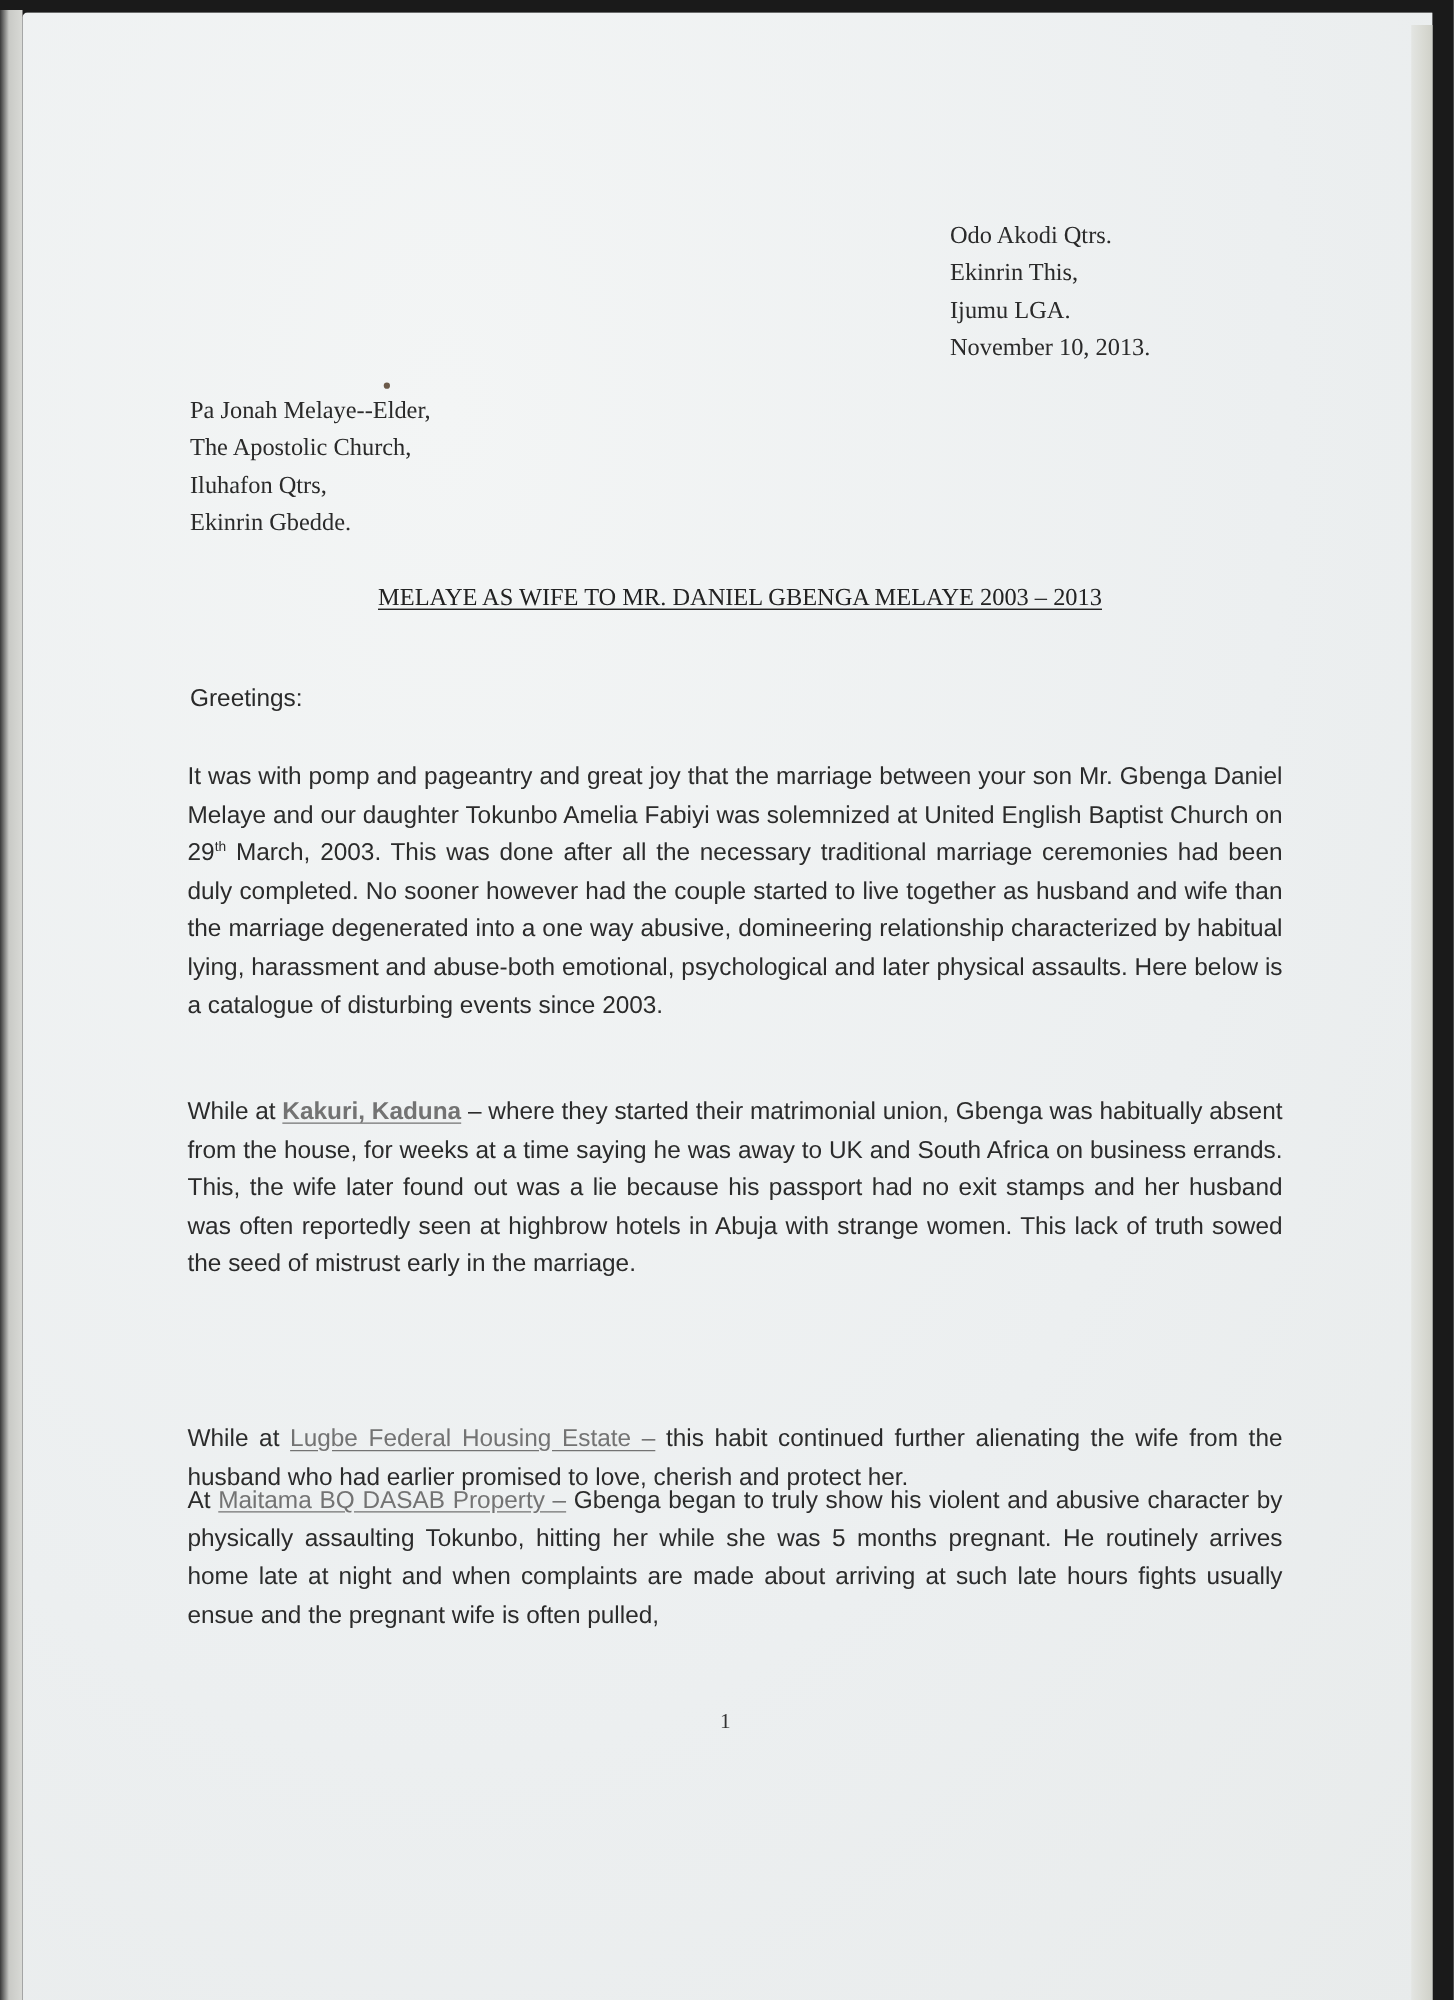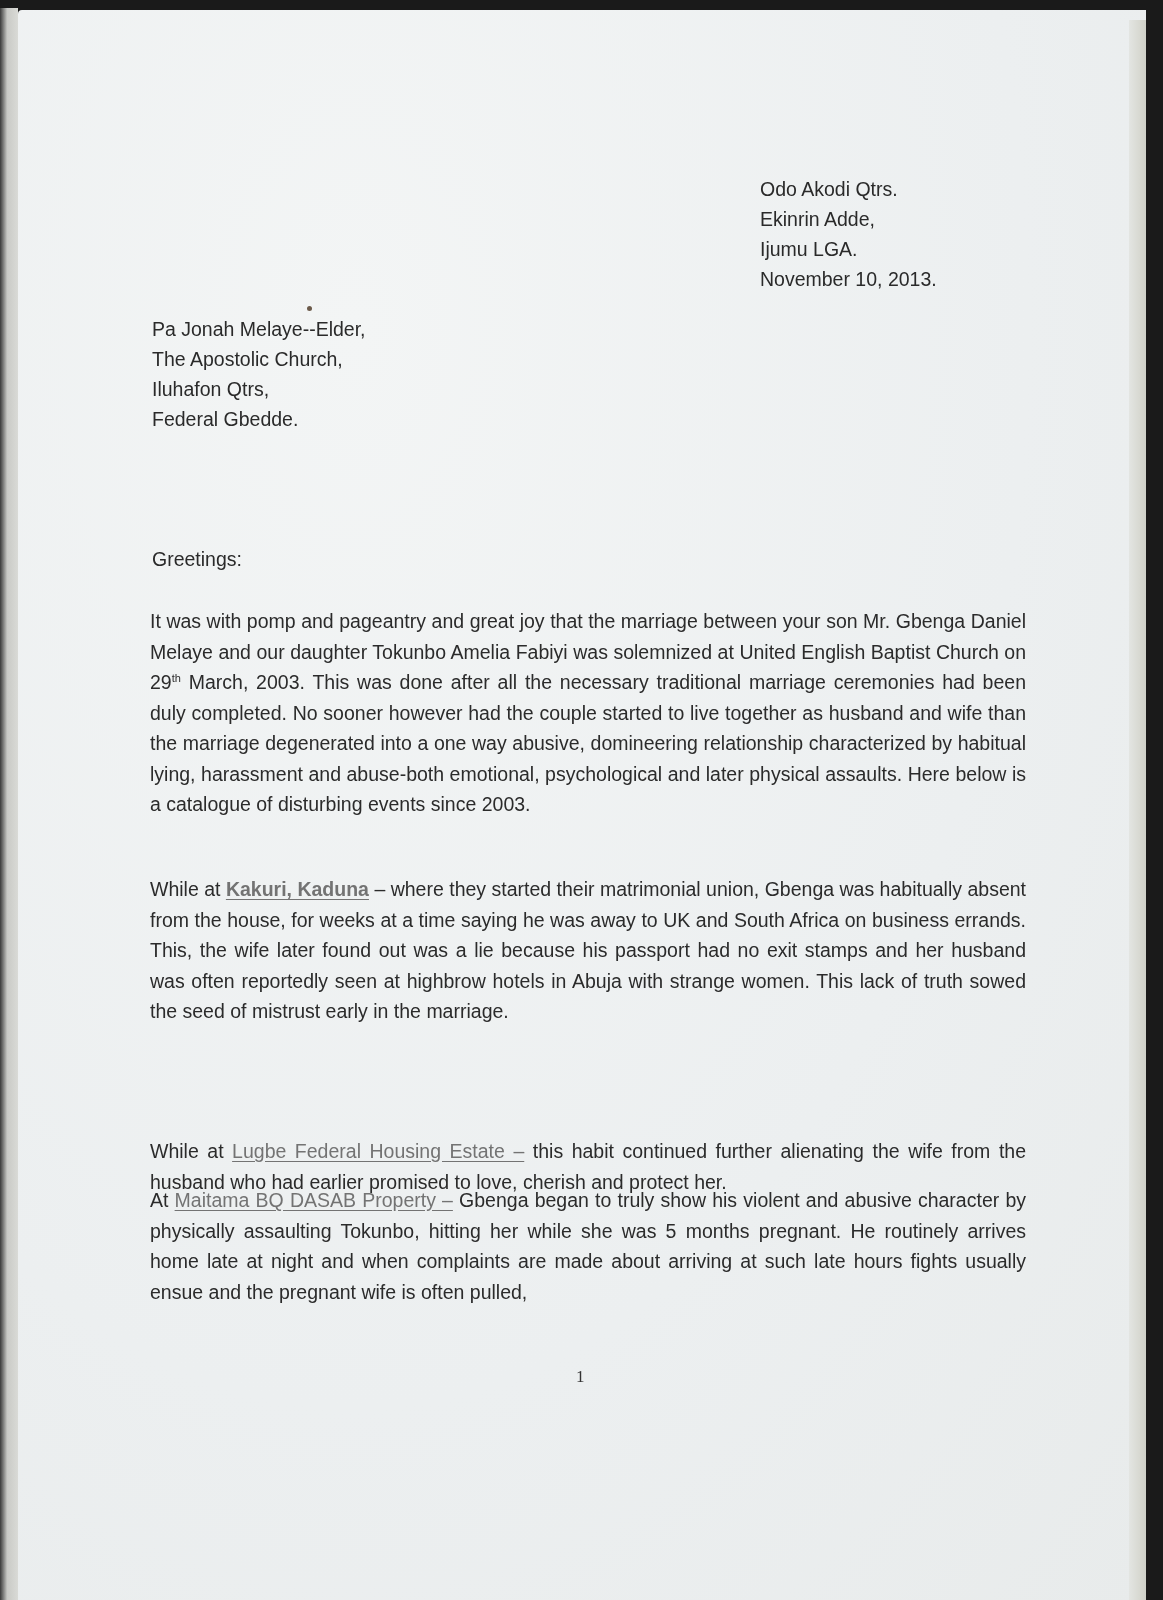--- a/index.html
+++ b/index.html
@@ -18,21 +18,21 @@
     position: absolute; left: 0; top: 8px; width: 18px; height: 1592px;
     background: linear-gradient(90deg, #3a3a3a 0%, #c9cac6 40%, #d9dad6 100%);
   }
   .right-strip {
     position: absolute; right: 0; top: 10px; width: 17px; height: 1590px;
     background: linear-gradient(90deg, #e3e5e2 0%, #d8d9d2 60%, #cfd0c8 100%);
   }
   .text { color: #2a2a2a; position: absolute; }
   .sender { left: 760px; top: 174px; font-size: 19.5px; line-height: 30px; }
   .recipient { left: 152px; top: 314px; font-size: 19.5px; line-height: 30px; }
-  .line { display: block; white-space: nowrap; }
+  .line { display: block; white-space: nowrap; font-family: Liberation Serif, serif; }
   .title {
     left: 150px; top: 464px; width: 884px; text-align: center;
     font-size: 19.5px; line-height: 29px; color: #222;
   }
   .title span { text-decoration: underline; text-underline-offset: 3px; }
   .greeting { left: 152px; top: 548px; font-size: 19.5px; }
   .para {
     left: 150px; width: 876px; font-size: 19.5px; line-height: 30.5px;
     text-align: justify; color: #2b2b2b;
   }
@@ -51,35 +51,36 @@
 </head>
 <body>
 
 <div class="left-strip"></div>
 <div class="page">
   <div class="right-strip"></div>
 </div>
 
 <div class="text sender">
   <span class="line">Odo Akodi Qtrs.</span>
-  <span class="line">Ekinrin Adde,</span>
+  <span class="line">Ekinrin This,</span>
   <span class="line">Ijumu LGA.</span>
   <span class="line">November 10, 2013.</span>
 </div>
 
 <div class="speck" style="left:307px;top:306px;width:5px;height:5px;background:#6b5a4a;"></div>
 
 <div class="text recipient">
   <span class="line">Pa Jonah Melaye--Elder,</span>
   <span class="line">The Apostolic Church,</span>
   <span class="line">Iluhafon Qtrs,</span>
-  <span class="line">Federal Gbedde.</span>
+  <span class="line">Ekinrin Gbedde.</span>
 </div>
 
 <div class="text title">
+  <span class="line"><span>MELAYE AS WIFE TO MR. DANIEL GBENGA MELAYE 2003 – 2013</span></span>
 </div>
 
 <div class="text greeting">Greetings:</div>
 
 <div class="text para p1">
   <span>It was with pomp and pageantry and great joy that the marriage between your son Mr. Gbenga Daniel Melaye and our daughter Tokunbo Amelia Fabiyi was solemnized at United English Baptist Church on 29</span><sup>th</sup><span> March, 2003. This was done after all the necessary traditional marriage ceremonies had been duly completed. No sooner however had the couple started to live together as husband and wife than the marriage degenerated into a one way abusive, domineering relationship characterized by habitual lying, harassment and abuse-both emotional, psychological and later physical assaults. Here below is a catalogue of disturbing events since 2003.</span>
 </div>
 
 <div class="text para p2">
   <span>While at </span><span class="place">Kakuri, Kaduna</span><span> – where they started their matrimonial union, Gbenga was habitually absent from the house, for weeks at a time saying he was away to UK and South Africa on business errands. This, the wife later found out was a lie because his passport had no exit stamps and her husband was often reportedly seen at highbrow hotels in Abuja with strange women. This lack of truth sowed the seed of mistrust early in the marriage.</span>

